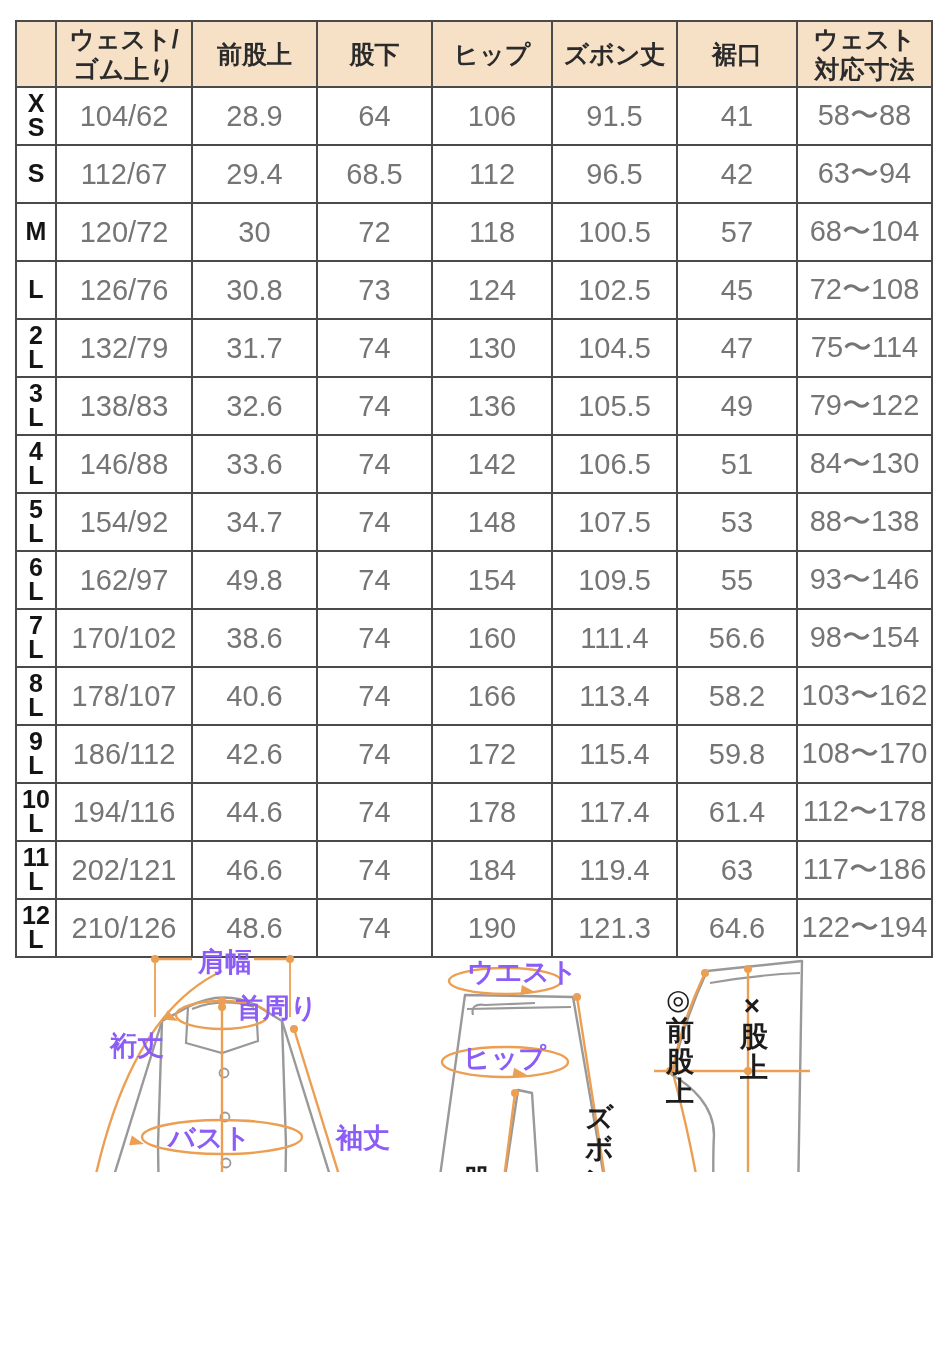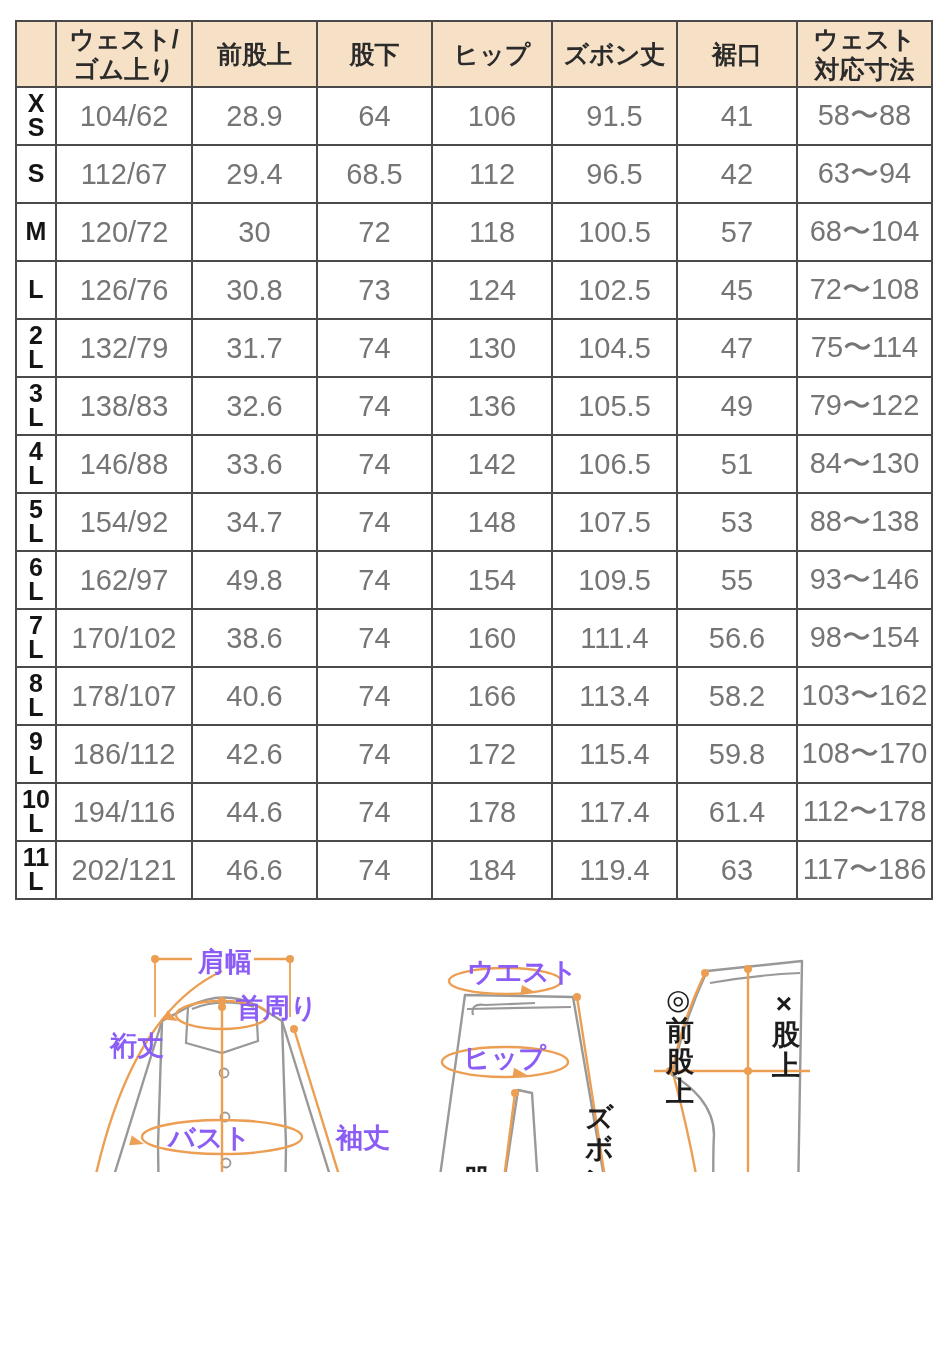--- a/index.html
+++ b/index.html
@@ -211,20 +211,31 @@
           <th>11
 L</th>
           <td>202/121</td>
           <td>46.6</td>
           <td>74</td>
           <td>184</td>
           <td>119.4</td>
           <td>63</td>
           <td>117〜186</td>
         </tr>
+        <tr>
+          <th>12
+L</th>
+          <td>210/126</td>
+          <td>48.6</td>
+          <td>74</td>
+          <td>190</td>
+          <td>121.3</td>
+          <td>64.6</td>
+          <td>122〜194</td>
+        </tr>
       </tbody>
     </table>
 
   <div class="diagram" id="shirt-diagram">
     <svg width="370" height="400" viewBox="0 0 370 400">
 
       <path class="outline" d="M122,76 L58,282 L54,302 L94,314 L132,198 Z"></path>
       <path class="outline" d="M242,76 L306,282 L310,302 L270,314 L232,198 Z"></path>
       <path class="dash" d="M60,288 L96,300"></path>
       <path class="dash" d="M304,288 L268,300"></path>
@@ -326,21 +337,21 @@
       <path class="meas" d="M98,24 L98,126"></path>
       <circle class="dot" cx="98" cy="24" r="4"></circle>
 
       <path class="meas" d="M98,126 L98,374"></path>
       <circle class="dot" cx="98" cy="374" r="4"></circle>
 
       <path class="meas" d="M24,132 C50,230 60,310 64,372"></path>
       <circle class="dot" cx="64" cy="372" r="4"></circle>
     </svg>
     <div class="vlabel" style="left:16px;top:40px;">◎前股上</div>
-    <div class="vlabel" style="left:122px;top:46px;font-family:Liberation Mono, monospace;">×股上</div>
+    <div class="vlabel" style="left:90px;top:46px;">×股上</div>
     <div class="vlabel" style="left:36px;top:228px;">◎股下</div>
     <div class="vlabel" style="left:106px;top:232px;">×股下</div>
     <div class="gray-label" style="left:0px;top:345px;">内股側</div>
     <div class="gray-label" style="left:162px;top:345px;">ヒップ側</div>
   </div>
 
   <div class="note">※上記サイズ表はお洗濯前の寸法です</div>
 </div>
 
 </body></html>

